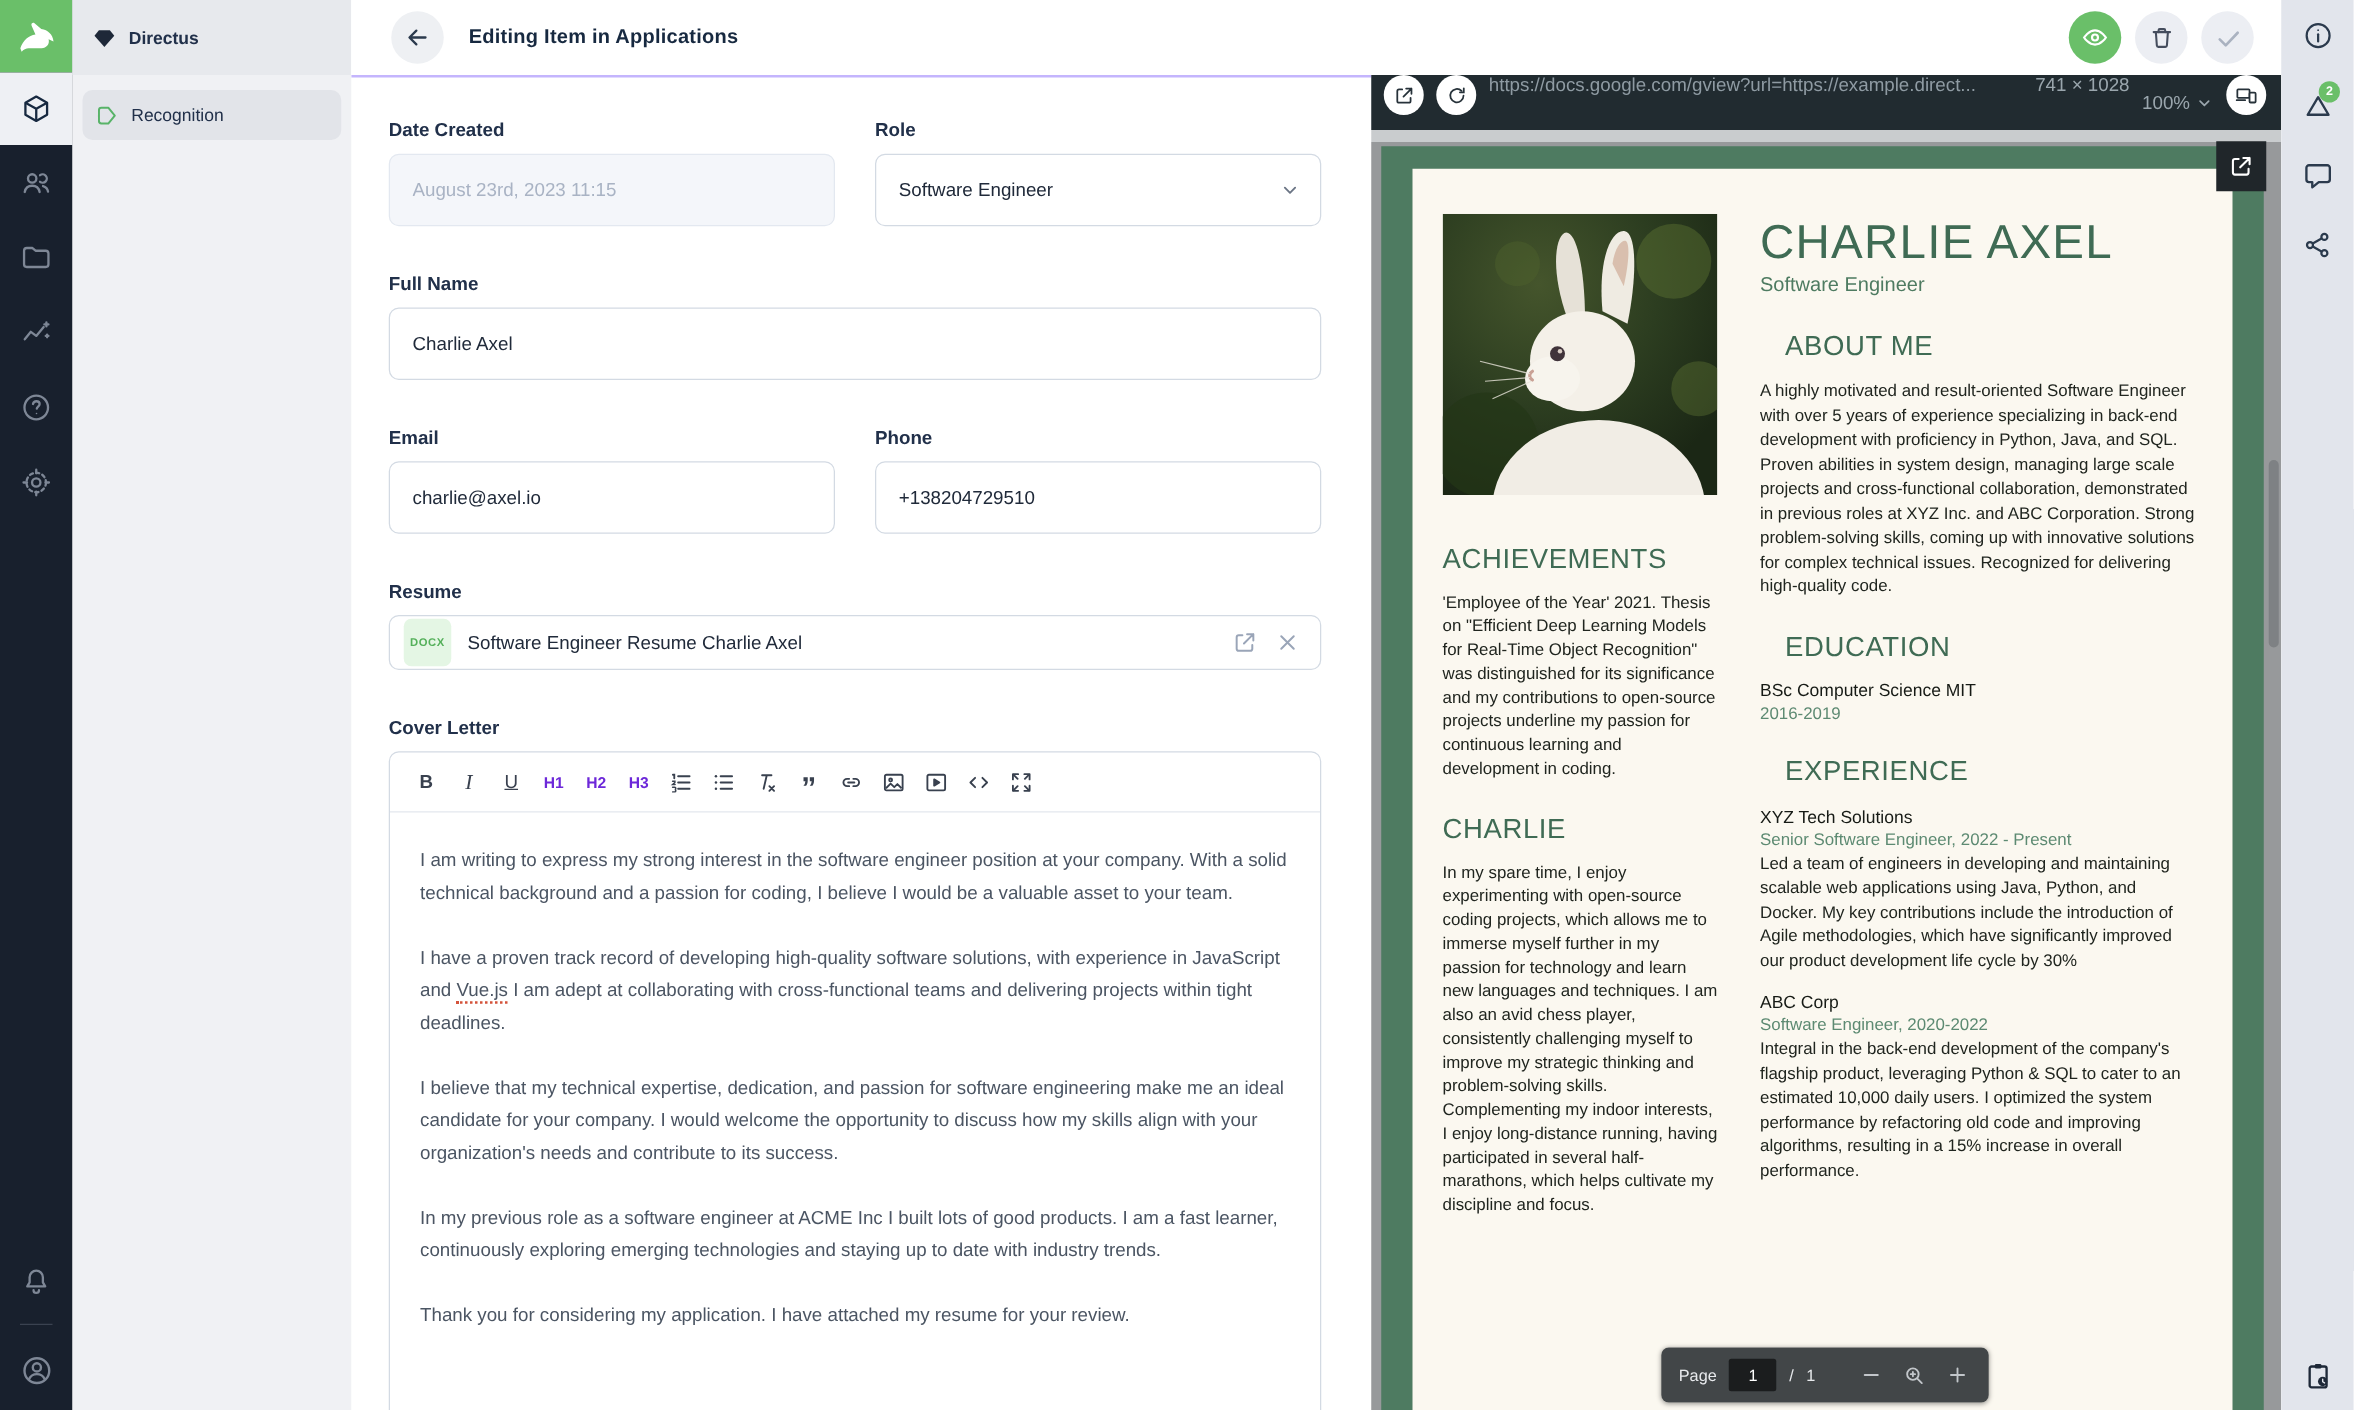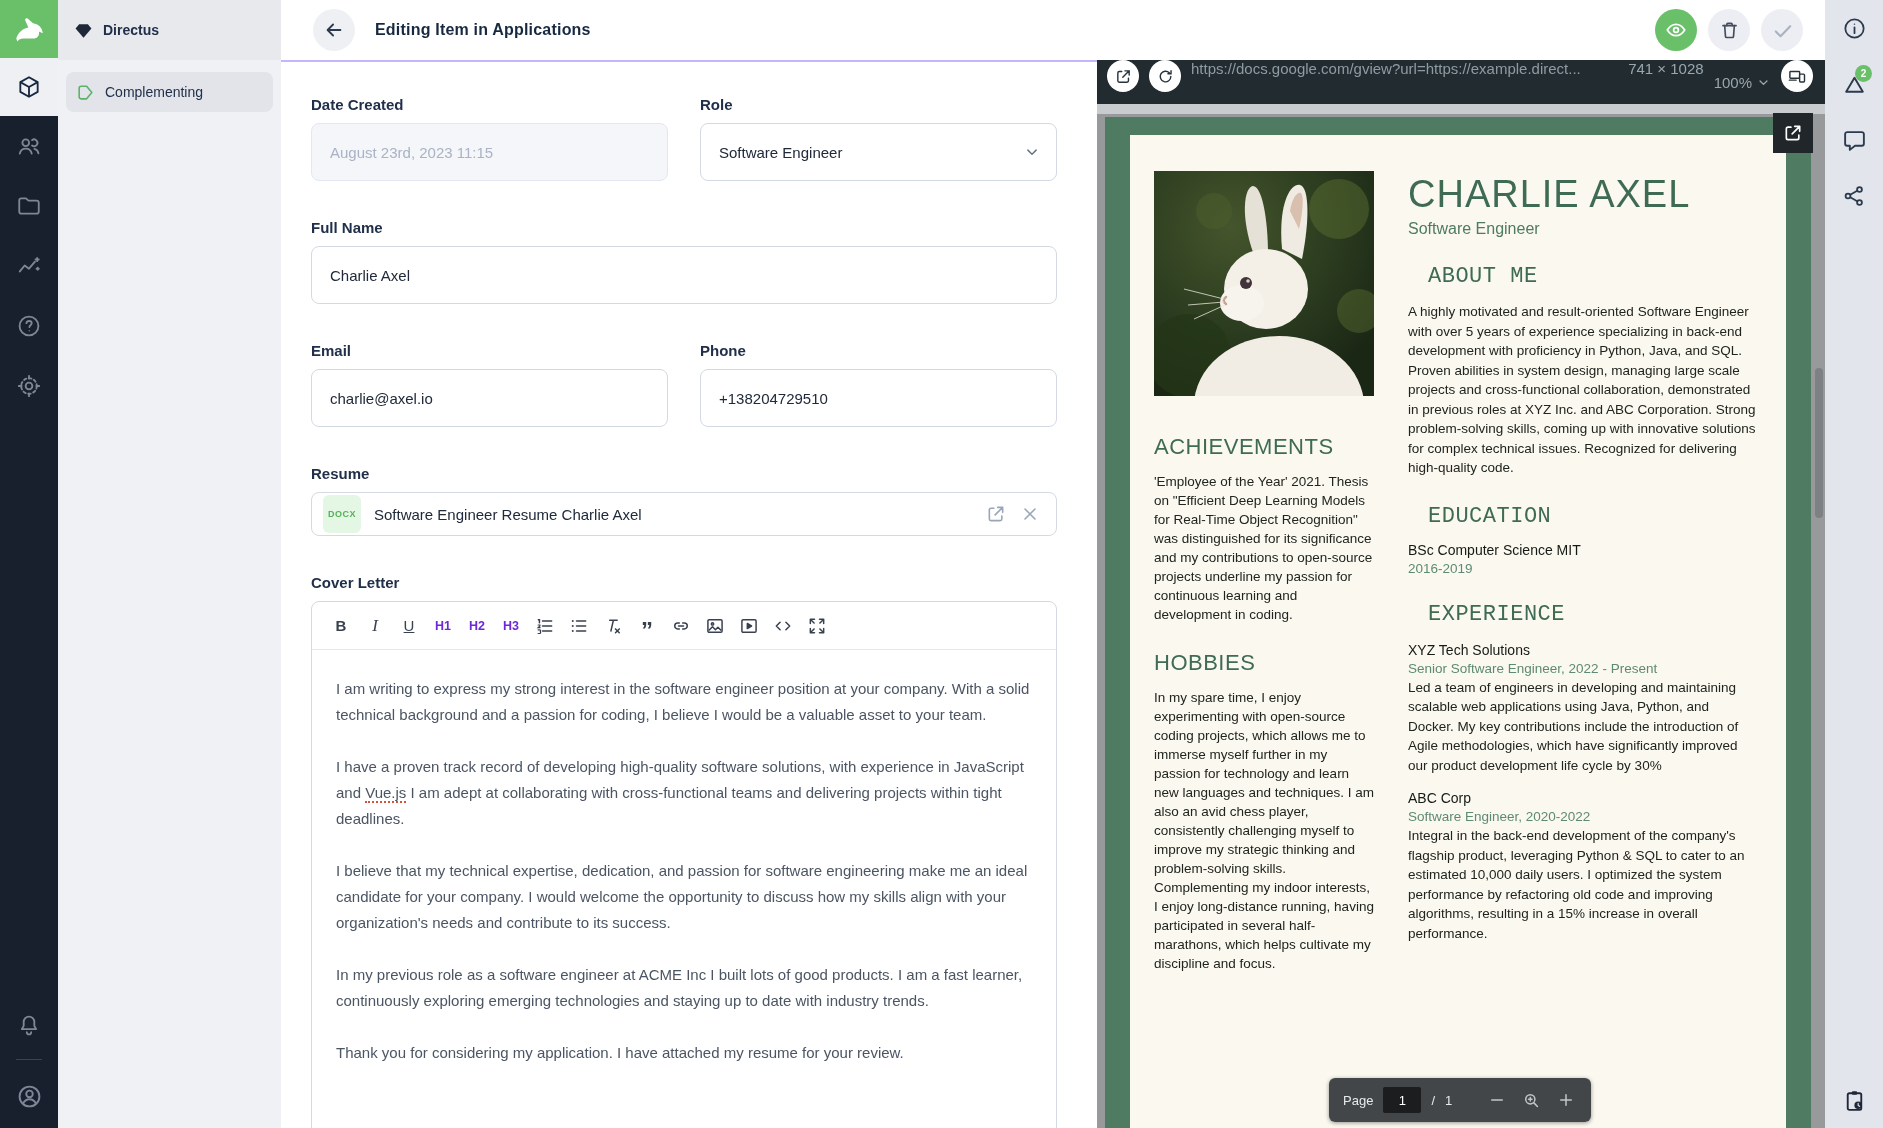--- a/index.html
+++ b/index.html
@@ -79,21 +79,21 @@
   
   .res-left { width:220px; flex:0 0 220px; }
   .res-right { flex:1; min-width:0; padding-right:4px; }
   .res-photo { width:220px; height:225px; overflow:hidden; }
   .res-h { font-size:22px; color:#3f6b54; letter-spacing:.5px; font-weight:400; }
   .res-left .res-h { margin-top:38px; }
   .res-left .res-h.hob { margin-top:26px; }
   .res-body { font-size:13.5px; line-height:19px; color:#20251f; margin-top:12px; }
   .res-name { font-size:38px; color:#3f6b54; letter-spacing:1px; margin-top:2px; font-weight:400; }
   .res-title { font-size:16px; color:#4e7b61; margin-top:4px; }
-  .res-right .res-h { margin:26px 0 0 20px;font-family:Liberation Mono, monospace; }
+  .res-right .res-h { margin:26px 0 0 20px; }
   .res-par { font-size:13.5px; line-height:19.5px; color:#20251f; margin-top:13px; }
   .res-degree { font-size:14px; color:#161a15; margin-top:13px; }
   .res-green { font-size:13.5px; color:#5d8a72; margin-top:3px; }
   .res-company { font-size:14px; color:#161a15; margin-top:15px; }
   .res-jobdesc { font-size:13.5px; line-height:19.5px; color:#20251f; margin-top:2px; }
 
   
   .page-toolbar { position:absolute; left:232px; bottom:6px; width:262px; height:44px; background:rgba(58,62,65,.96); border-radius:6px; display:flex; align-items:center; padding:0 14px; color:#e8eaed; font-size:13px; box-shadow:0 1px 4px rgba(0,0,0,.4); }
   .pt-input { width:38px; height:26px; background:#1b1d1e; border:none; border-radius:2px; color:#fff; text-align:center; font-size:13px; margin:0 10px; font-family:"Liberation Sans",sans-serif; }
   .pt-sep { margin-right:10px; }
@@ -200,21 +200,21 @@
           </svg>
       </span>
       <span class="proj-name">Directus</span>
     </div>
     <div class="nav-item">
       <span>
         <svg width="19" height="19" viewBox="0 0 24 24" fill="none" stroke="#58b368" stroke-width="2" stroke-linejoin="round">
             <path d="M4 6.5A2.5 2.5 0 016.5 4h6.9L20 12l-6.6 8H6.5A2.5 2.5 0 014 17.5v-11z"></path>
           </svg>
       </span>
-      <span class="nav-label">Complementing</span>
+      <span class="nav-label">Recognition</span>
     </div>
   </nav>
 
   <div class="workspace">
 
     <header class="top-header">
       <div class="back-btn">
         <span>
           <svg width="22" height="22" viewBox="0 0 24 24" fill="none" stroke="#2b3a4d" stroke-width="2" stroke-linecap="round" stroke-linejoin="round">
               <path d="M19 12H5.5M11 6l-6 6 6 6"></path>
@@ -447,21 +447,21 @@
                     <ellipse cx="112" cy="118" rx="42" ry="40" fill="#f4f0e8"></ellipse>
                     <ellipse cx="88" cy="132" rx="22" ry="18" fill="#f7f4ed"></ellipse>
                     <circle cx="92" cy="112" r="6" fill="#40333a"></circle>
                     <circle cx="94" cy="110" r="1.8" fill="#d8ccc4"></circle>
                     <path d="M72 126 c-3 2 -3 5 0 7" stroke="#c9a195" stroke-width="2.5" fill="none" stroke-linecap="round"></path>
                     <path d="M70 128 L30 118 M70 131 L34 134 M71 134 L40 148" stroke="#e8e4da" stroke-width="1" opacity=".8"></path>
                   </svg>
                 </div>
                 <div class="res-h">ACHIEVEMENTS</div>
                 <div class="res-body">'Employee of the Year' 2021. Thesis on "Efficient Deep Learning Models for Real-Time Object Recognition" was distinguished for its significance and my contributions to open-source projects underline my passion for continuous learning and development in coding.</div>
-                <div class="res-h hob">HOBBIES</div>
+                <div class="res-h hob">CHARLIE</div>
                 <div class="res-body">In my spare time, I enjoy experimenting with open-source coding projects, which allows me to immerse myself further in my passion for technology and learn new languages and techniques. I am also an avid chess player, consistently challenging myself to improve my strategic thinking and problem-solving skills. Complementing my indoor interests, I enjoy long-distance running, having participated in several half-marathons, which helps cultivate my discipline and focus.</div>
               </div>
 
               <div class="res-right">
                 <div class="res-name">CHARLIE AXEL</div>
                 <div class="res-title">Software Engineer</div>
                 <div class="res-h">ABOUT ME</div>
                 <div class="res-par">A highly motivated and result-oriented Software Engineer with over 5 years of experience specializing in back-end development with proficiency in Python, Java, and SQL. Proven abilities in system design, managing large scale projects and cross-functional collaboration, demonstrated in previous roles at XYZ Inc. and ABC Corporation. Strong problem-solving skills, coming up with innovative solutions for complex technical issues. Recognized for delivering high-quality code.</div>
                 <div class="res-h">EDUCATION</div>
                 <div class="res-degree">BSc Computer Science MIT</div>

